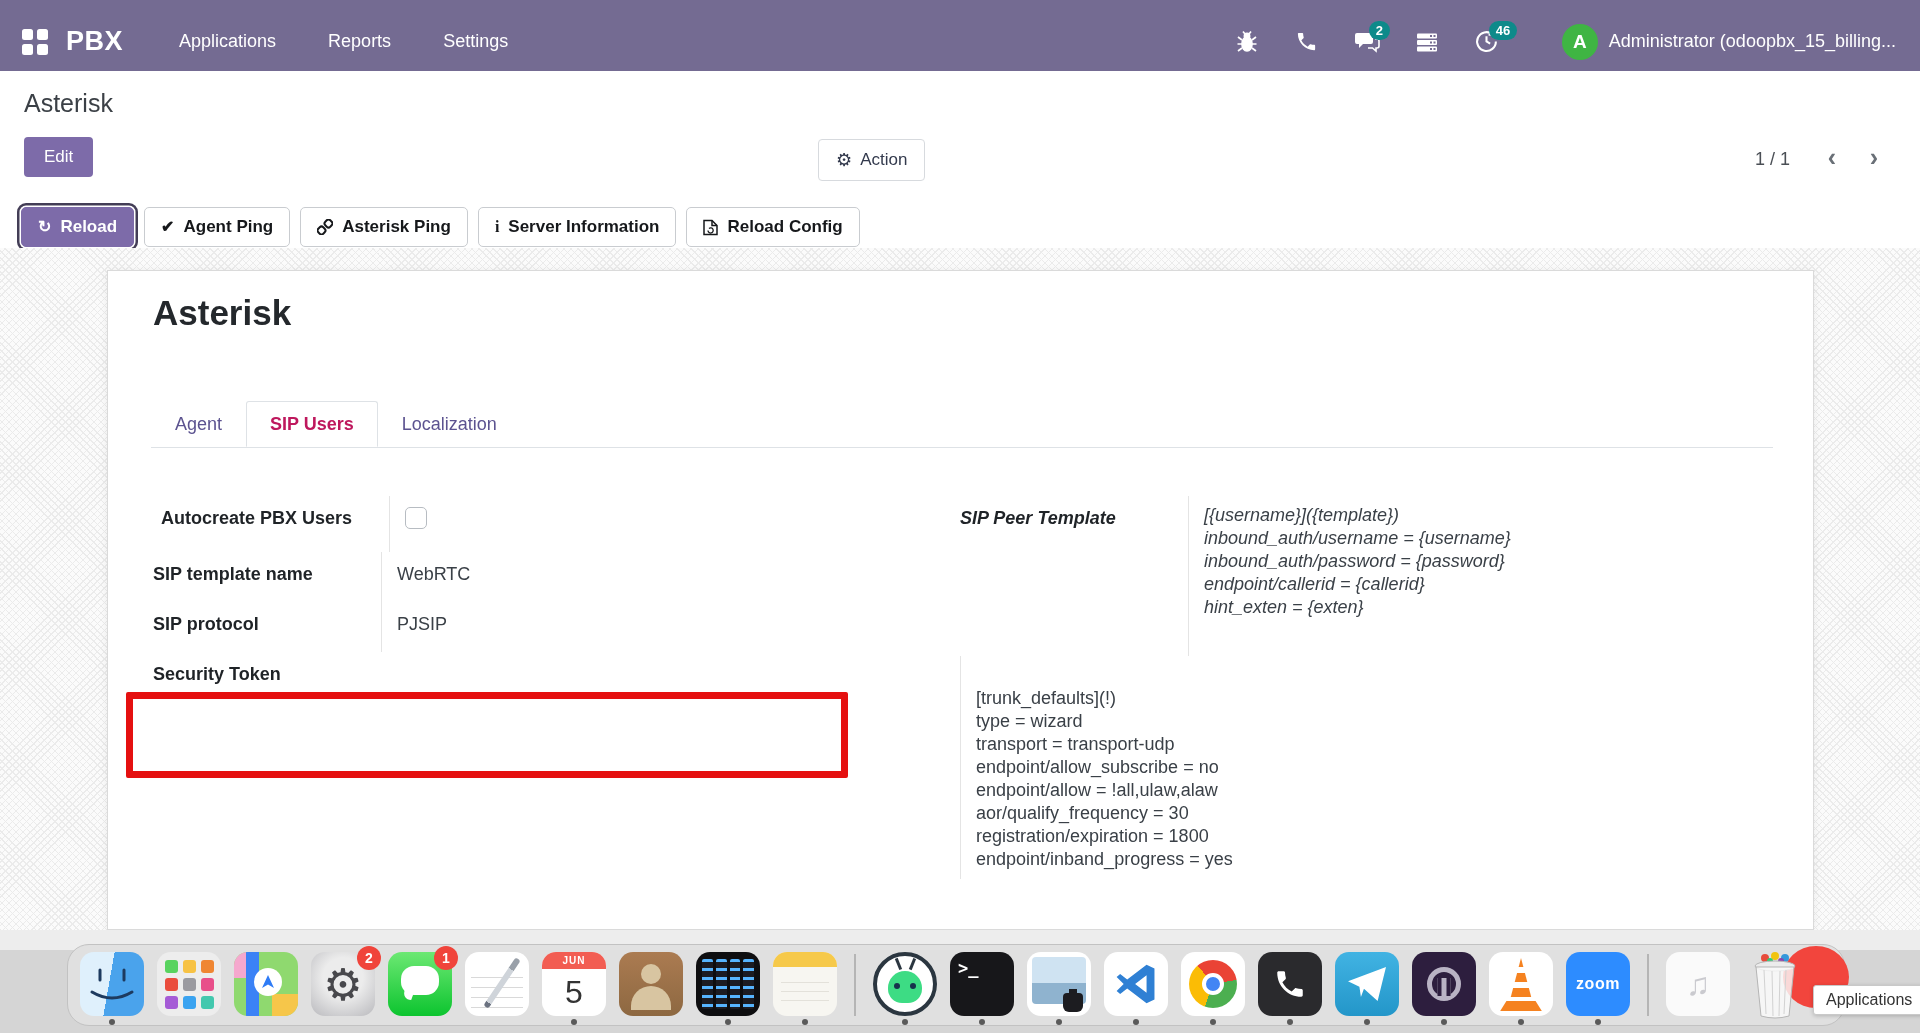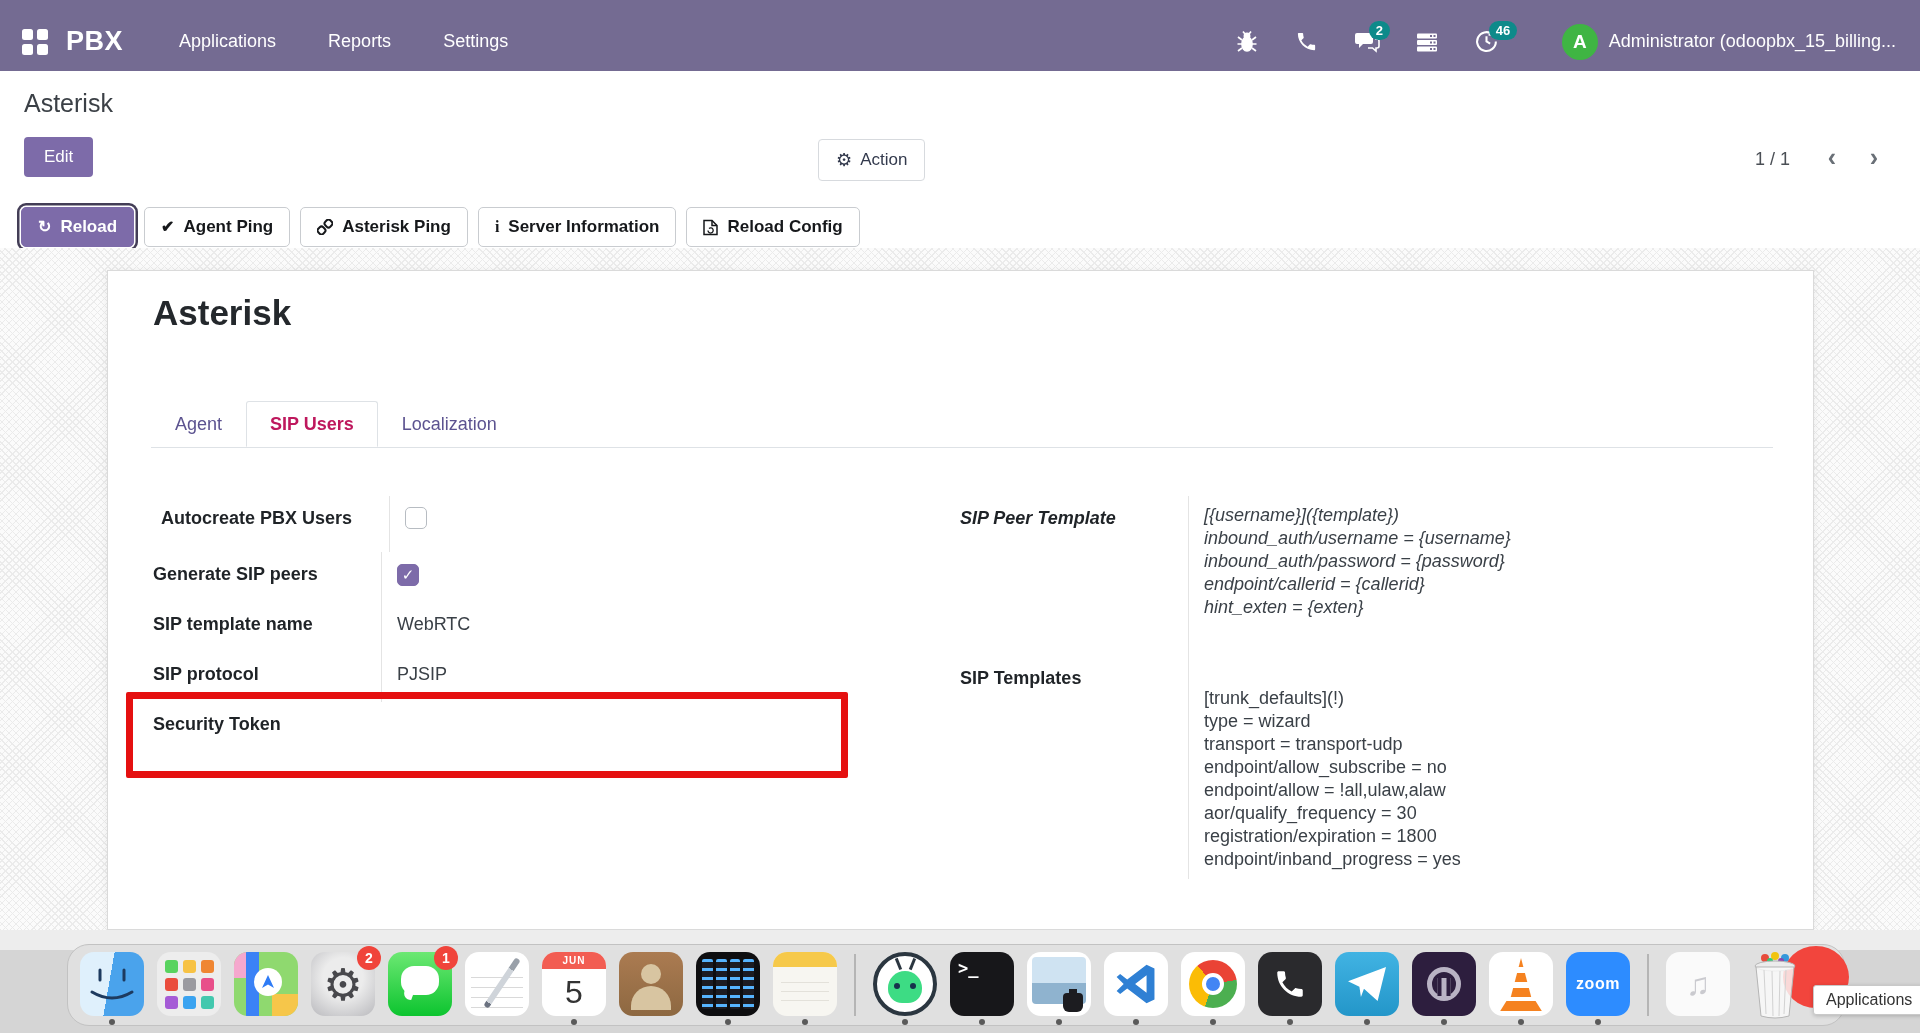--- a/index.html
+++ b/index.html
@@ -260,28 +260,20 @@
         <div class="tab">Localization</div>
       </div>
 
       <div class="group-left">
         <div class="frow row-auto">
           <div class="flabel">Autocreate PBX Users</div>
           <div class="fvalue">
             <span class="cb"></span>
           </div>
         </div>
-        <div class="frow row-gen">
-          <div class="flabel">Generate SIP peers</div>
-          <div class="fvalue">
-            <span class="cb checked">
-                <span class="mark">✓</span>
-              </span>
-          </div>
-        </div>
         <div class="frow row-tpl">
           <div class="flabel">SIP template name</div>
           <div class="fvalue">WebRTC</div>
         </div>
         <div class="frow row-proto">
           <div class="flabel">SIP protocol</div>
           <div class="fvalue">PJSIP</div>
         </div>
         <div class="frow row-token">
           <div class="flabel">Security Token</div>
@@ -291,21 +283,20 @@
       <div class="group-right">
         <div class="frow" style="height:160px;font-style:italic;">
           <div class="flabel">SIP Peer Template</div>
           <div class="fvalue codeblock">[{username}]({template})
 inbound_auth/username = {username}
 inbound_auth/password = {password}
 endpoint/callerid = {callerid}
 hint_exten = {exten}</div>
         </div>
         <div class="frow">
-          <div class="flabel">SIP Templates</div>
           <div class="fvalue codeblock">
 [trunk_defaults](!)
 type = wizard
 transport = transport-udp
 endpoint/allow_subscribe = no
 endpoint/allow = !all,ulaw,alaw
 aor/qualify_frequency = 30
 registration/expiration = 1800
 endpoint/inband_progress = yes</div>
         </div>

